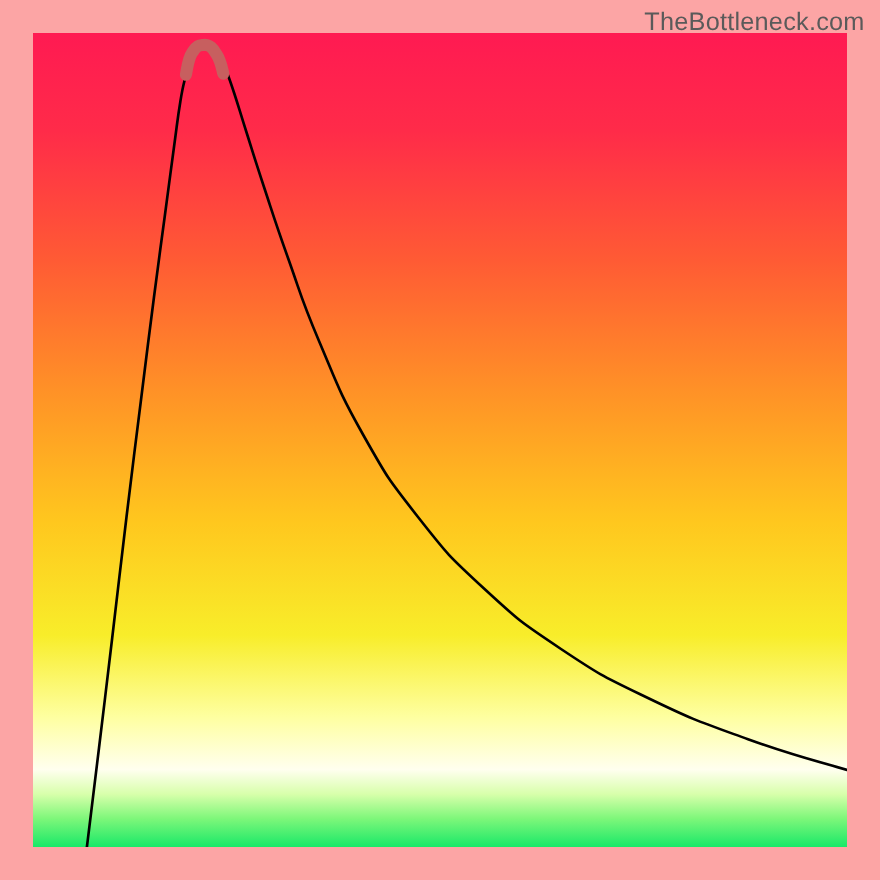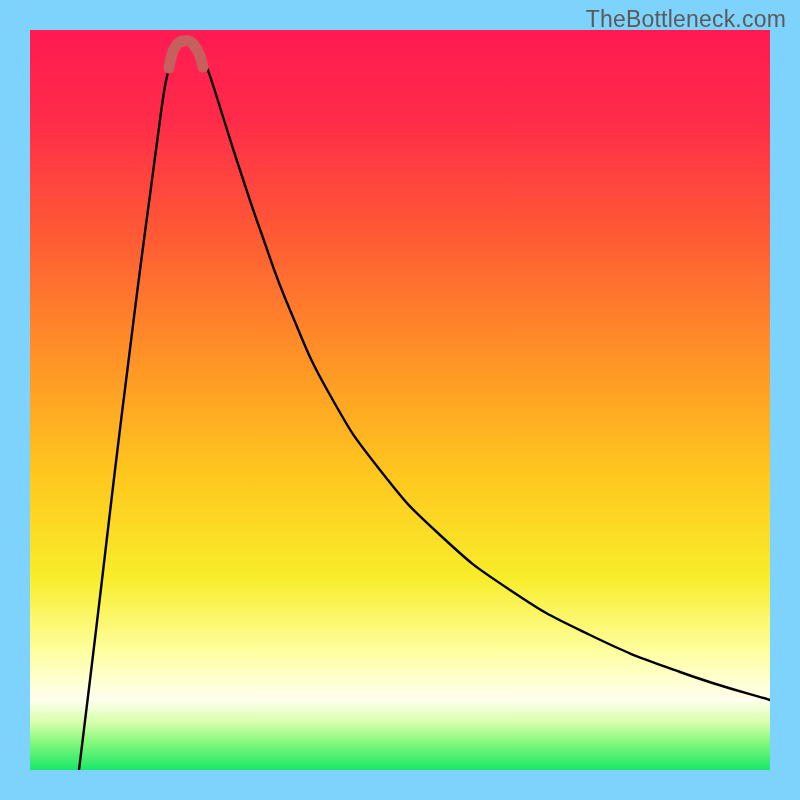--- a/index.html
+++ b/index.html
@@ -10,21 +10,21 @@
     overflow: hidden;
     background: #000;
     font-family: Arial, Helvetica, sans-serif;
   }
   .frame {
     position: absolute;
     left: 0;
     top: 0;
     width: 800px;
     height: 800px;
-    background: #7dd3fc;
+    background: #fca5a5;
   }
   .plot-area {
     position: absolute;
     left: 30px;
     top: 30px;
     width: 740px;
     height: 740px;
     overflow: hidden;
   }
   .gradient {

